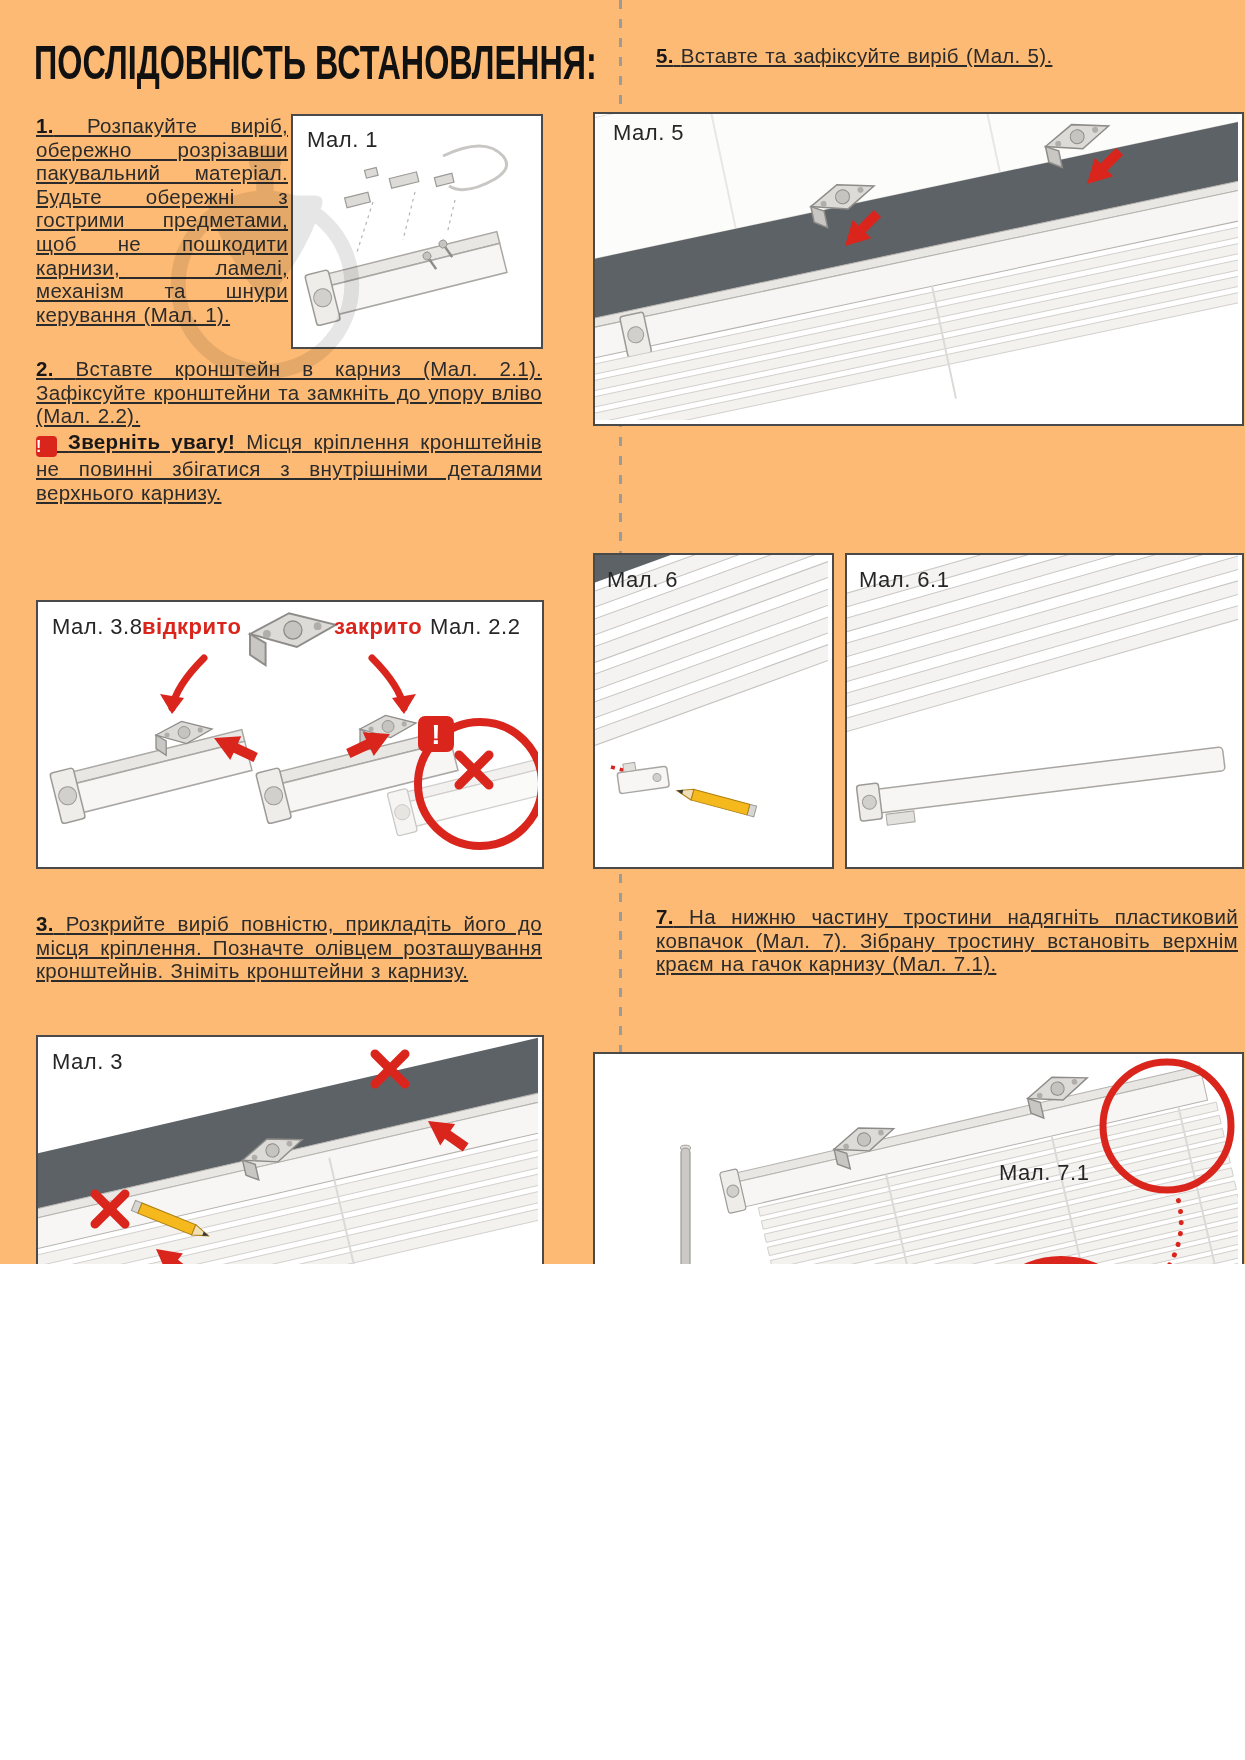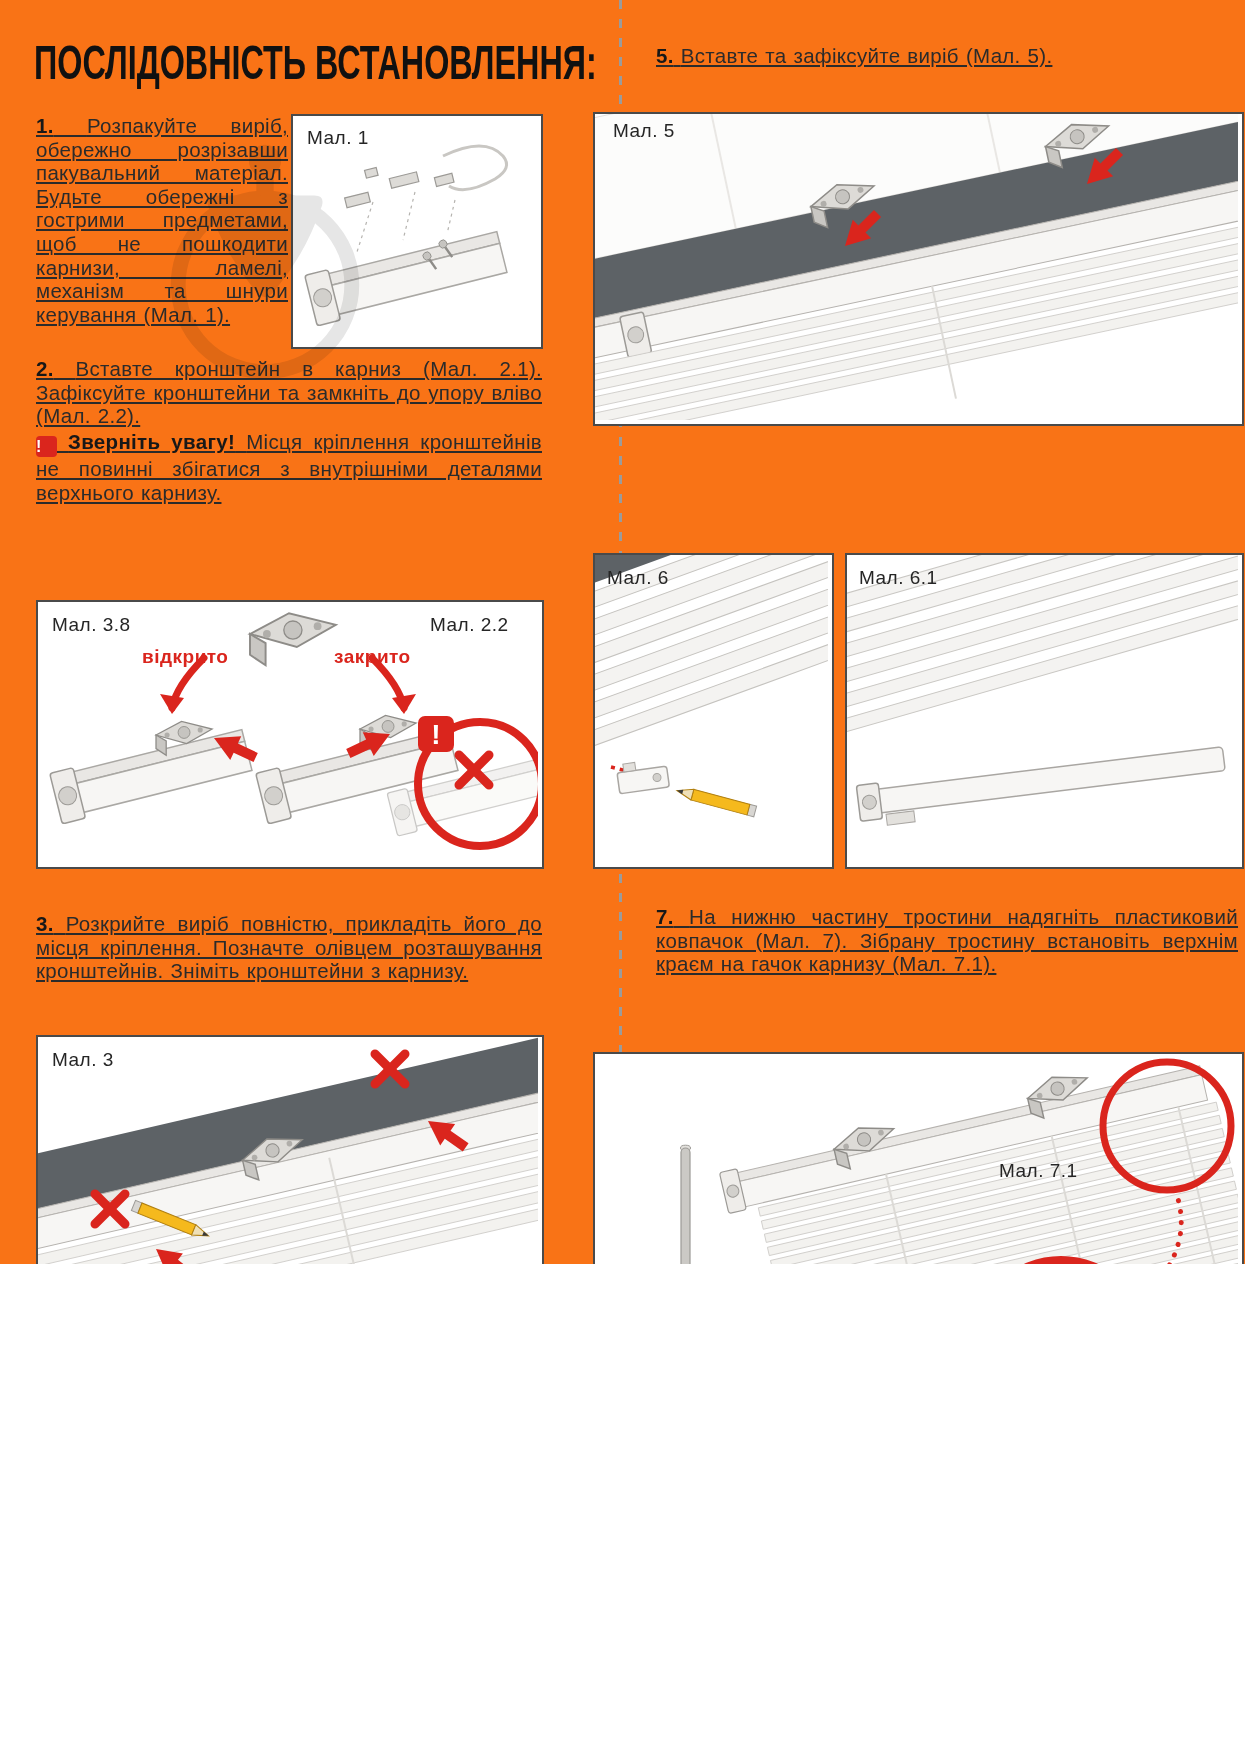--- a/index.html
+++ b/index.html
@@ -1,32 +1,32 @@
 <!DOCTYPE html>
 <html><head>
 <meta charset="utf-8">
 <style>
   html,body{margin:0;padding:0;background:#fff;}
-  .page{position:relative;width:1245px;height:1264px;background:#f97316;overflow:hidden;
+  .page{position:relative;width:1245px;height:1264px;background:#fdba74;overflow:hidden;
         font-family:"Liberation Sans",sans-serif;color:#2b2b2b;}
   .abs{position:absolute;}
   .title-wrap{left:34px;top:34px;}
   .title-inner{display:inline-block;font-size:49px;font-weight:bold;color:#111;
                white-space:nowrap;transform:scaleX(0.66);transform-origin:0 0;letter-spacing:0px;}
   .step{font-size:20.5px;line-height:23.6px;text-align:justify;text-align-last:left;
         margin:0;letter-spacing:0.3px;word-spacing:1px;z-index:3;text-decoration:underline;}
   .step .num{font-weight:bold;color:#181818;}
   .bold{font-weight:bold;color:#181818;}
   .warn-icon{display:inline-block;width:21px;height:21px;background:#da251d;border-radius:4px;
              color:#fff;text-align:center;font-weight:bold;font-size:16px;line-height:21px;
              vertical-align:-3px;letter-spacing:0;}
   .figbox{position:absolute;border:2px solid #4a4a4a;background:#fff;overflow:hidden;z-index:1;}
   .figbox svg.art{position:absolute;left:0;top:0;}
-  .figlabel{position:absolute;font-size:19px;color:#262626;letter-spacing:0.5px;white-space:nowrap;z-index:4;}
-  .figlabel.red{color:#da251d;font-weight:bold;margin-top:32px;}
+  .figlabel{position:absolute;font-size:22px;color:#262626;letter-spacing:0.5px;white-space:nowrap;z-index:4;}
+  .figlabel.red{color:#da251d;font-weight:bold;}
   .divider{left:619px;top:0;width:2.5px;height:1760px;z-index:0;
            background:repeating-linear-gradient(to bottom,#9b9b9b 0 9px,transparent 9px 19px);}
   .watermark{z-index:5;pointer-events:none;mix-blend-mode:multiply;}
   .pagenum-rule{left:1216px;top:1700px;width:1.5px;height:56px;background:#b3b3b3;}
   .pagenum{left:1224px;top:1714px;font-size:21px;color:#4a4a4a;}
 </style>
 </head>
 <body>
 
 <svg width="0" height="0" style="position:absolute" aria-hidden="true">

